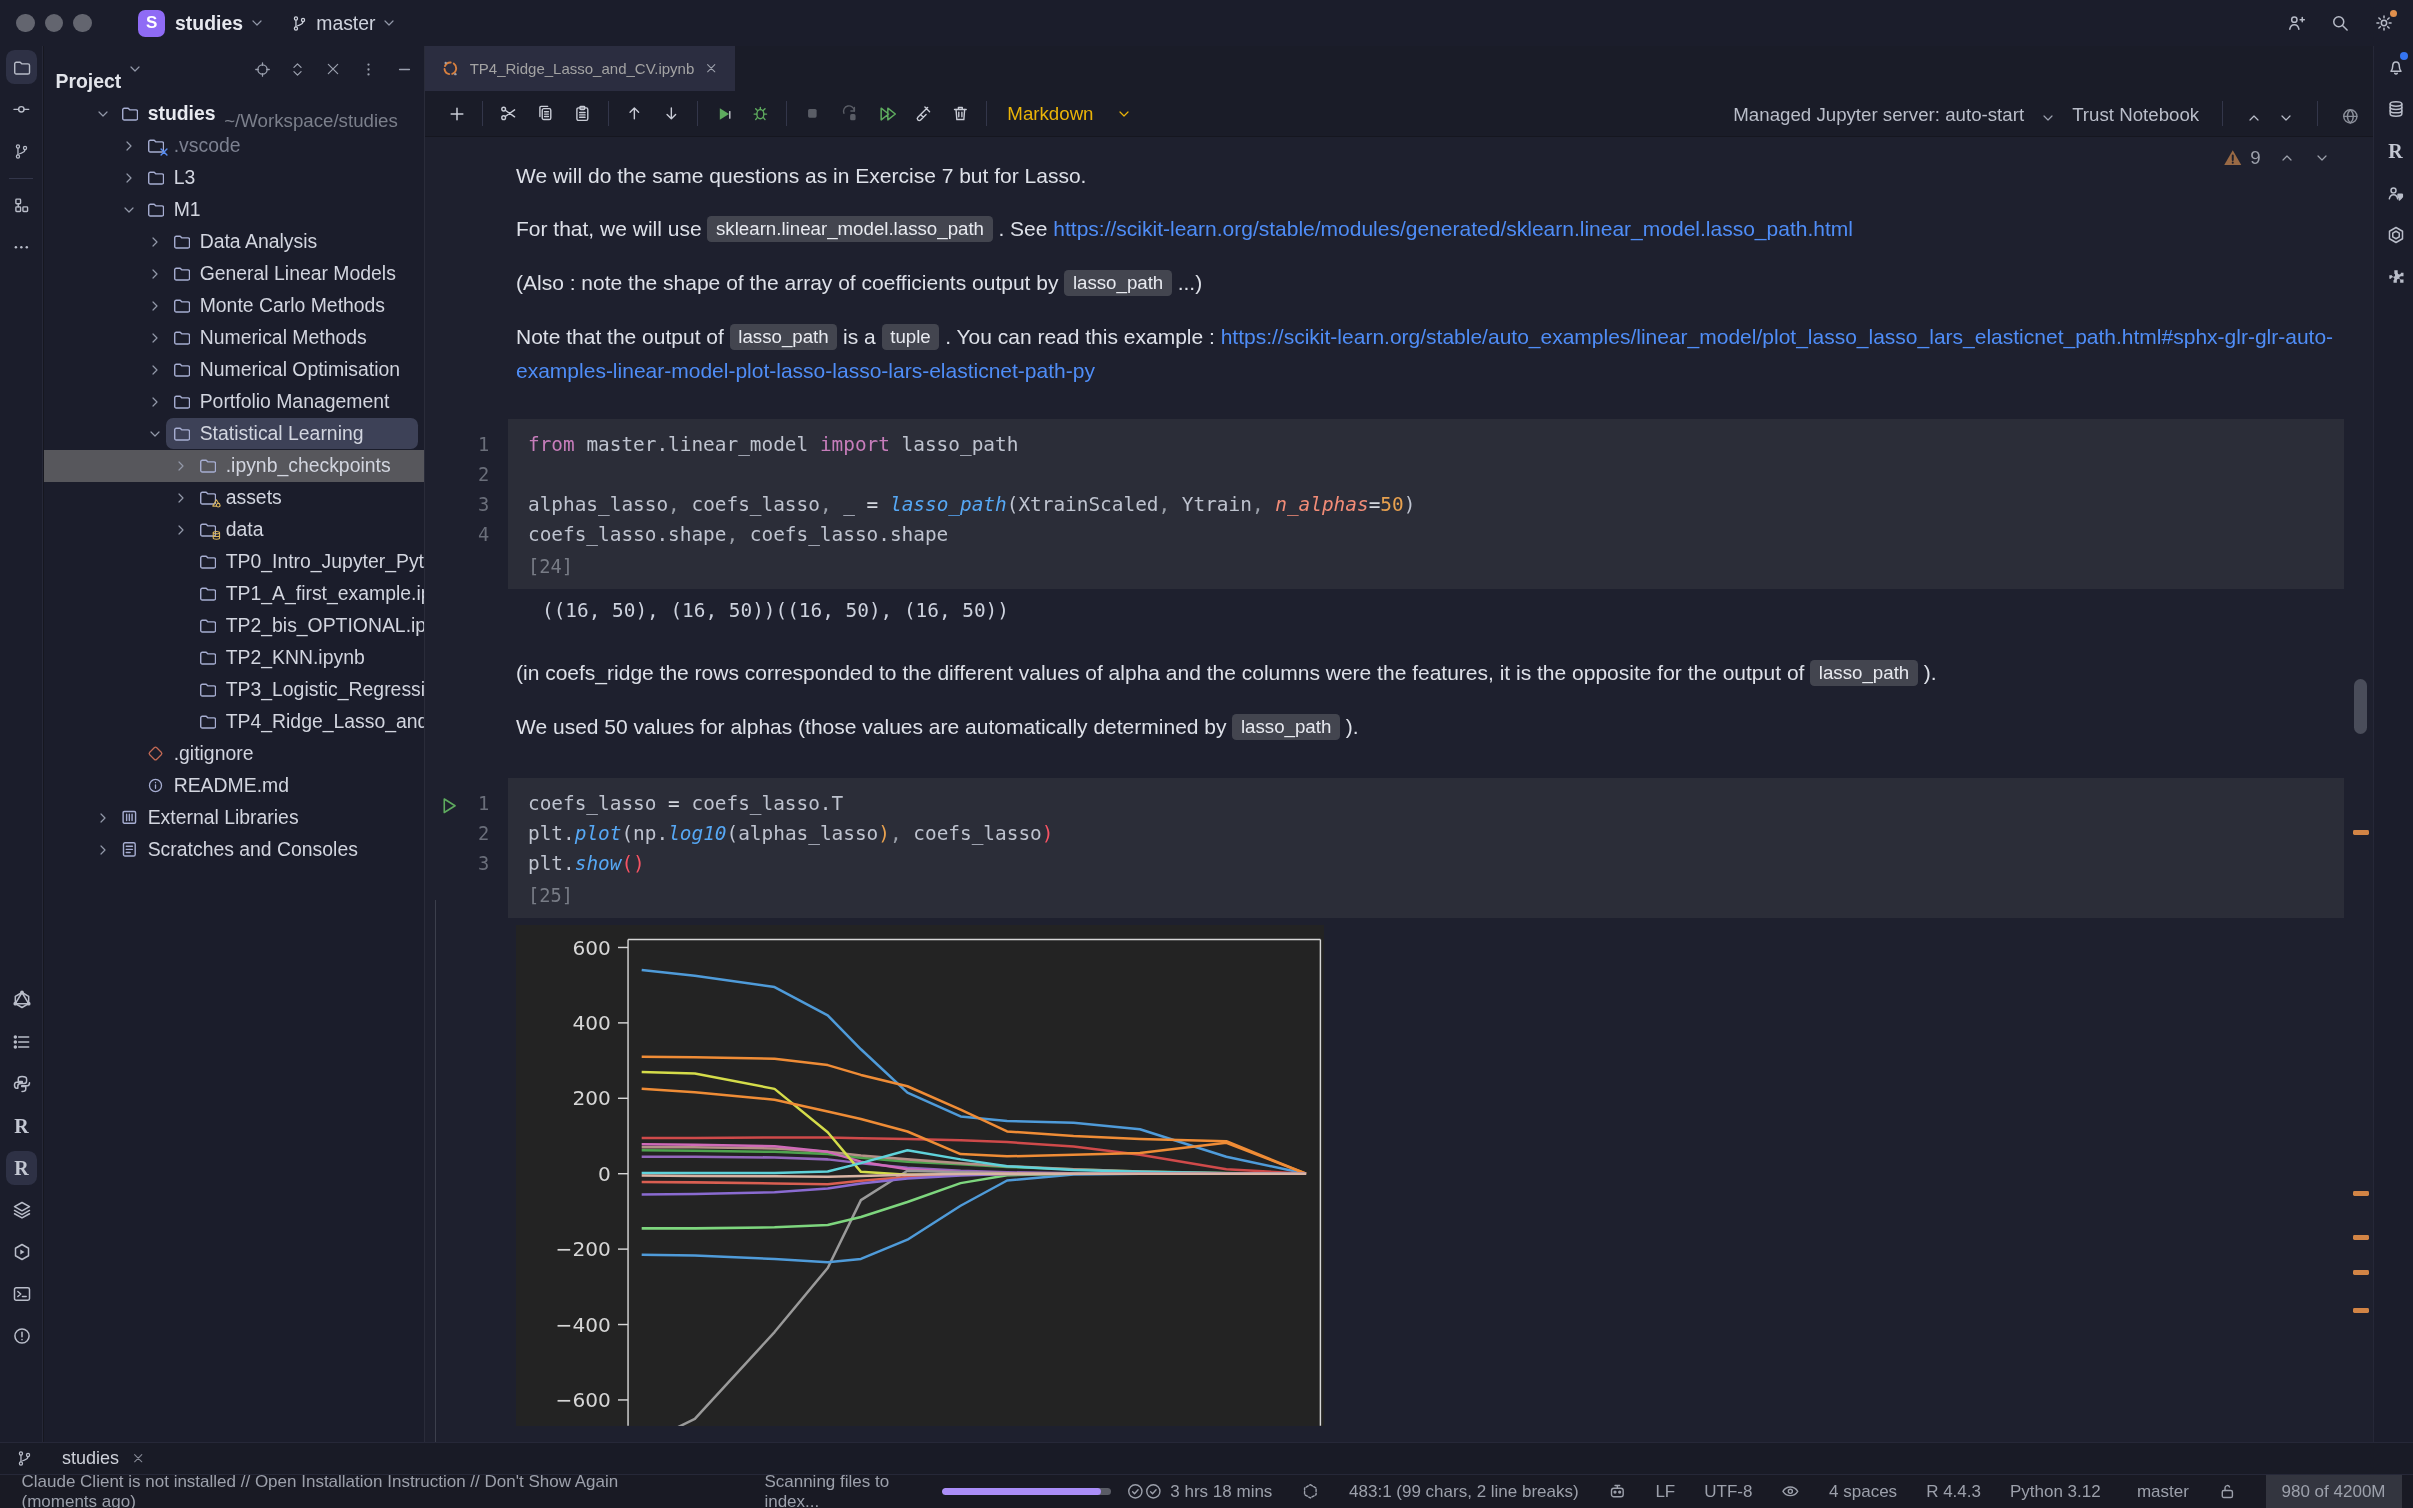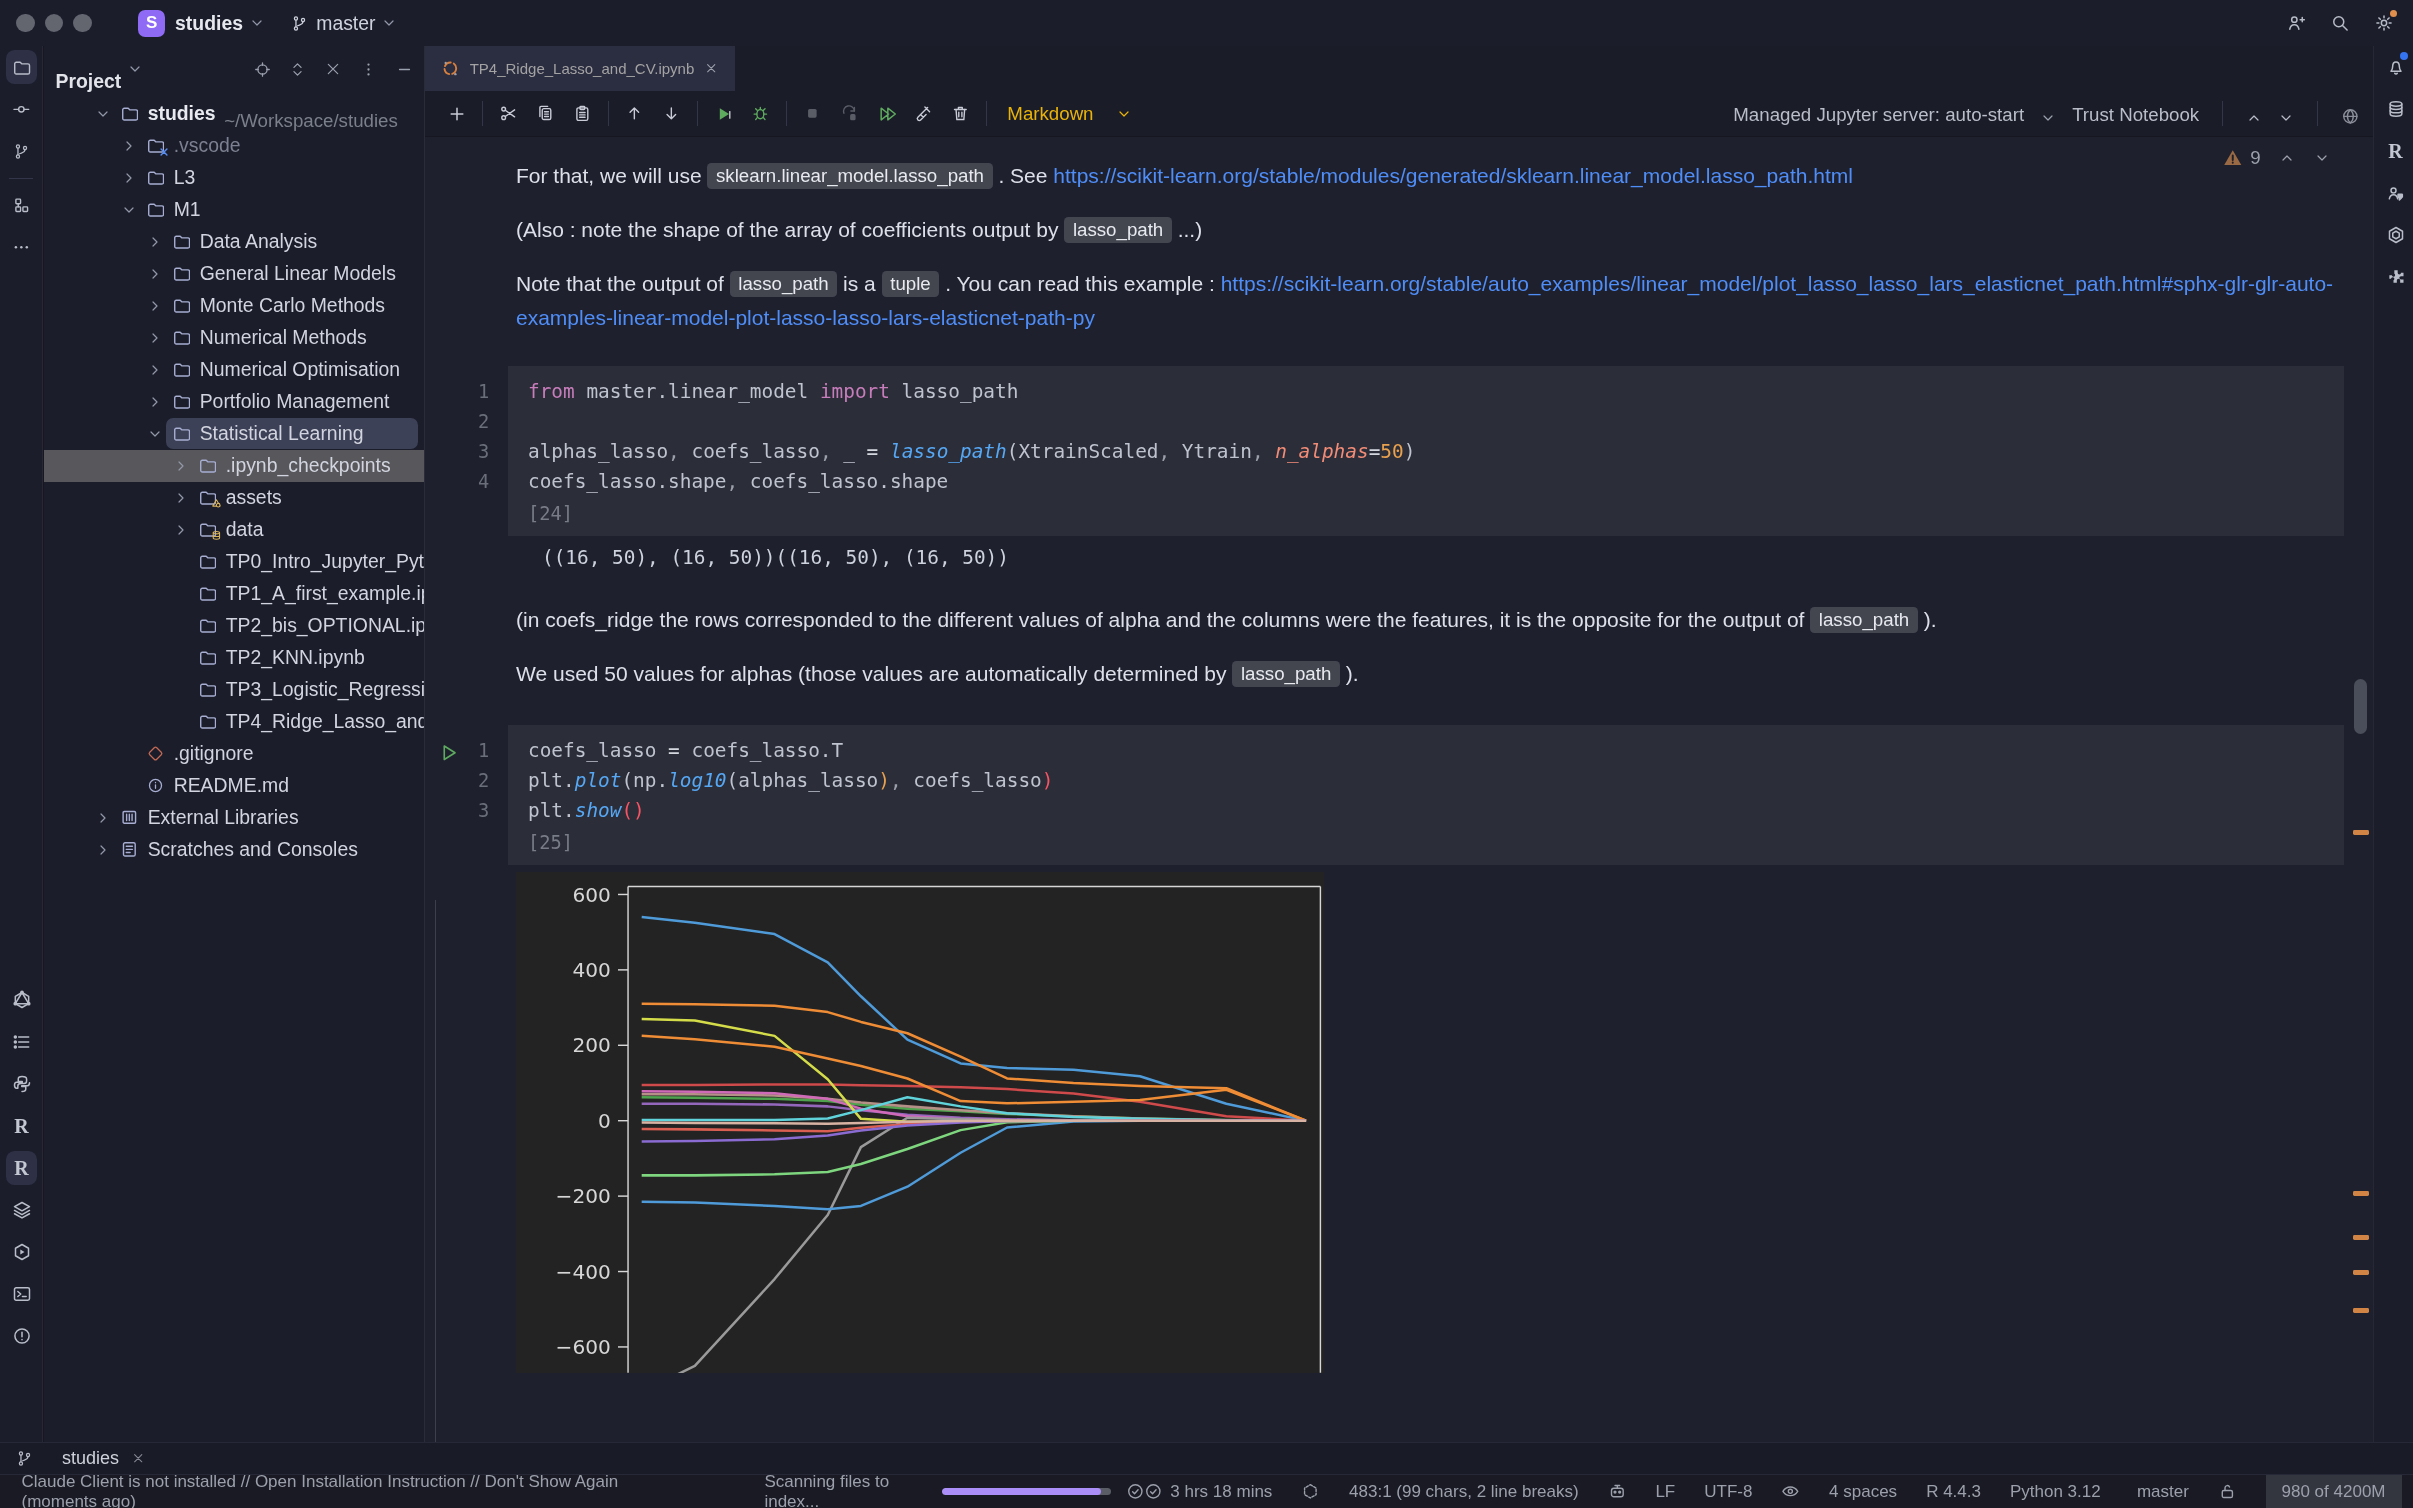--- a/index.html
+++ b/index.html
@@ -830,20 +830,21 @@
             <circle cx="12" cy="12" r="8.5"></circle>
             <path d="M3.5 12h17M12 3.5c-2.6 2.4-3.8 5.2-3.8 8.5s1.2 6.1 3.8 8.5c2.6-2.4 3.8-5.2 3.8-8.5s-1.2-6.1-3.8-8.5z"></path>
           </svg>
         </span>
     </span>
   </div>
 
   <div id="content">
     <div id="cell-guide"></div>
     <div id="content-inner">
+      <p class="md"><span>We will do the same questions as in Exercise 7 but for Lasso.</span></p>
       <p class="md"><span>For that, we will use </span><span class="chip">sklearn.linear_model.lasso_path</span><span> . See </span><a>https://scikit-learn.org/stable/modules/generated/sklearn.linear_model.lasso_path.html</a></p>
       <p class="md"><span>(Also : note the shape of the array of coefficients output by </span><span class="chip">lasso_path</span><span> ...)</span></p>
       <p class="md"><span>Note that the output of </span><span class="chip">lasso_path</span><span> is a </span><span class="chip">tuple</span><span> . You can read this example : </span><a>https://scikit-learn.org/stable/auto_examples/linear_model/plot_lasso_lasso_lars_elasticnet_path.html#sphx-glr-glr-auto-examples-linear-model-plot-lasso-lasso-lars-elasticnet-path-py</a></p>
 
       <div class="cell" id="cell1" style="margin-top:32px;">
         <div class="cell-gutter">
             <div id="c1nums">
               <div class="gnum">1</div>
               <div class="gnum">2</div>
               <div class="gnum">3</div>

